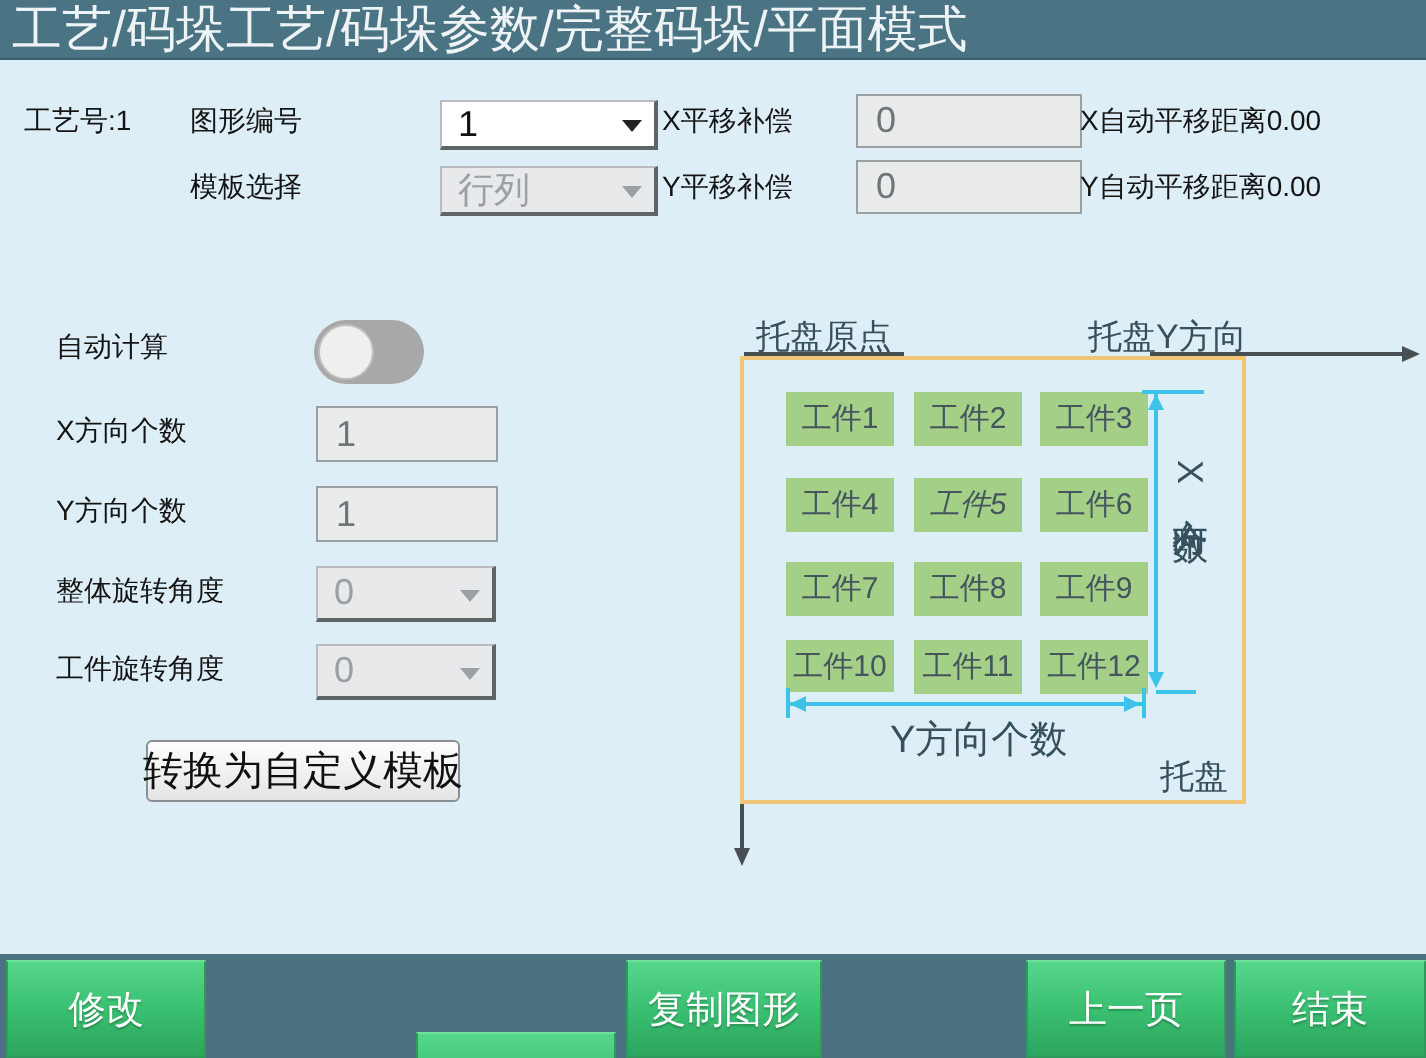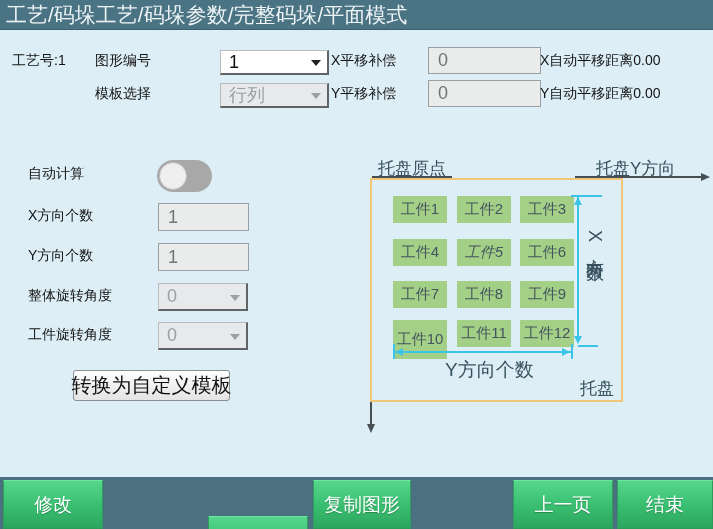--- a/index.html
+++ b/index.html
@@ -8,21 +8,21 @@
     background:#c9dde6;
   }
   #app{
     position:relative;width:713px;height:529px;overflow:hidden;
     background:#ddeef6;
   }
   .abs{position:absolute;}
   
   .titlebar{
     left:0;top:0;width:713px;height:30px;background:#4a7383;
-    color:#eef4f6;font-size:21px;font-weight:500;line-height:30px;
+    color:#eef4f6;font-size:25px;font-weight:500;line-height:30px;
     padding-left:6px;box-sizing:border-box;white-space:nowrap;
     border-bottom:1px solid #3c5f6d;
   }
   .lbl{color:#141414;font-size:14px;white-space:nowrap;}
   .dlbl{color:#37505e;font-size:17px;white-space:nowrap;}
   
   .combo{
     box-sizing:border-box;background:#ffffff;
     border:1px solid #b9bcbe;border-right:2px solid #5f6466;border-bottom:2px solid #5f6466;
     font-size:18px;color:#111;padding:0 22px 0 8px;display:flex;align-items:center;
@@ -137,36 +137,36 @@
   <div class="abs combo disabled" style="left:158px;top:322px;width:90px;height:28px;">
     <span>0</span>
     <span class="caret"></span>
   </div>
 
   <div class="abs classic-btn" style="left:73px;top:370px;width:157px;height:31px;">转换为自定义模板</div>
 
   <div class="abs dlbl" style="left:378px;top:157px;">托盘原点</div>
   <div class="abs darkline" style="left:372px;top:176px;width:80px;height:2px;"></div>
 
-  <div class="abs dlbl" style="left:596px;top:157px;">托盘Y方向</div>
+  <div class="abs dlbl" style="left:544px;top:157px;">托盘Y方向</div>
   <div class="abs darkline" style="left:575px;top:176px;width:127px;height:2px;"></div>
   <div class="abs arrow right-dark" style="left:701px;top:173px;"></div>
 
   <div class="abs pallet-rect" style="left:370px;top:178px;width:253px;height:224px;"></div>
 
   <div class="abs piece" style="left:393px;top:196px;width:54px;height:27px;">工件1</div>
   <div class="abs piece" style="left:457px;top:196px;width:54px;height:27px;">工件2</div>
   <div class="abs piece" style="left:520px;top:196px;width:54px;height:27px;">工件3</div>
   <div class="abs piece" style="left:393px;top:239px;width:54px;height:27px;">工件4</div>
   <div class="abs piece" style="left:457px;top:239px;width:54px;height:27px;font-style:italic;">工件5</div>
   <div class="abs piece" style="left:520px;top:239px;width:54px;height:27px;">工件6</div>
   <div class="abs piece" style="left:393px;top:281px;width:54px;height:27px;">工件7</div>
   <div class="abs piece" style="left:457px;top:281px;width:54px;height:27px;">工件8</div>
   <div class="abs piece" style="left:520px;top:281px;width:54px;height:27px;">工件9</div>
-  <div class="abs piece" style="left:393px;top:320px;width:54px;height:39px;">工件10</div>
+  <div class="abs piece" style="left:393px;top:320px;width:54px;height:26px;">工件10</div>
   <div class="abs piece" style="left:457px;top:320px;width:54px;height:27px;">工件11</div>
   <div class="abs piece" style="left:520px;top:320px;width:54px;height:27px;">工件12</div>
 
   <div class="abs dimline" style="left:577px;top:196px;width:2px;height:142px;"></div>
   <div class="abs dimline" style="left:571px;top:195px;width:31px;height:2px;"></div>
   <div class="abs arrow up-cyan" style="left:574px;top:197px;"></div>
   <div class="abs arrow down-cyan" style="left:574px;top:336px;"></div>
   <div class="abs dimline" style="left:578px;top:345px;width:20px;height:2px;"></div>
   <div class="abs vert-text" style="left:583px;top:230px;">X方向个数</div>
 

